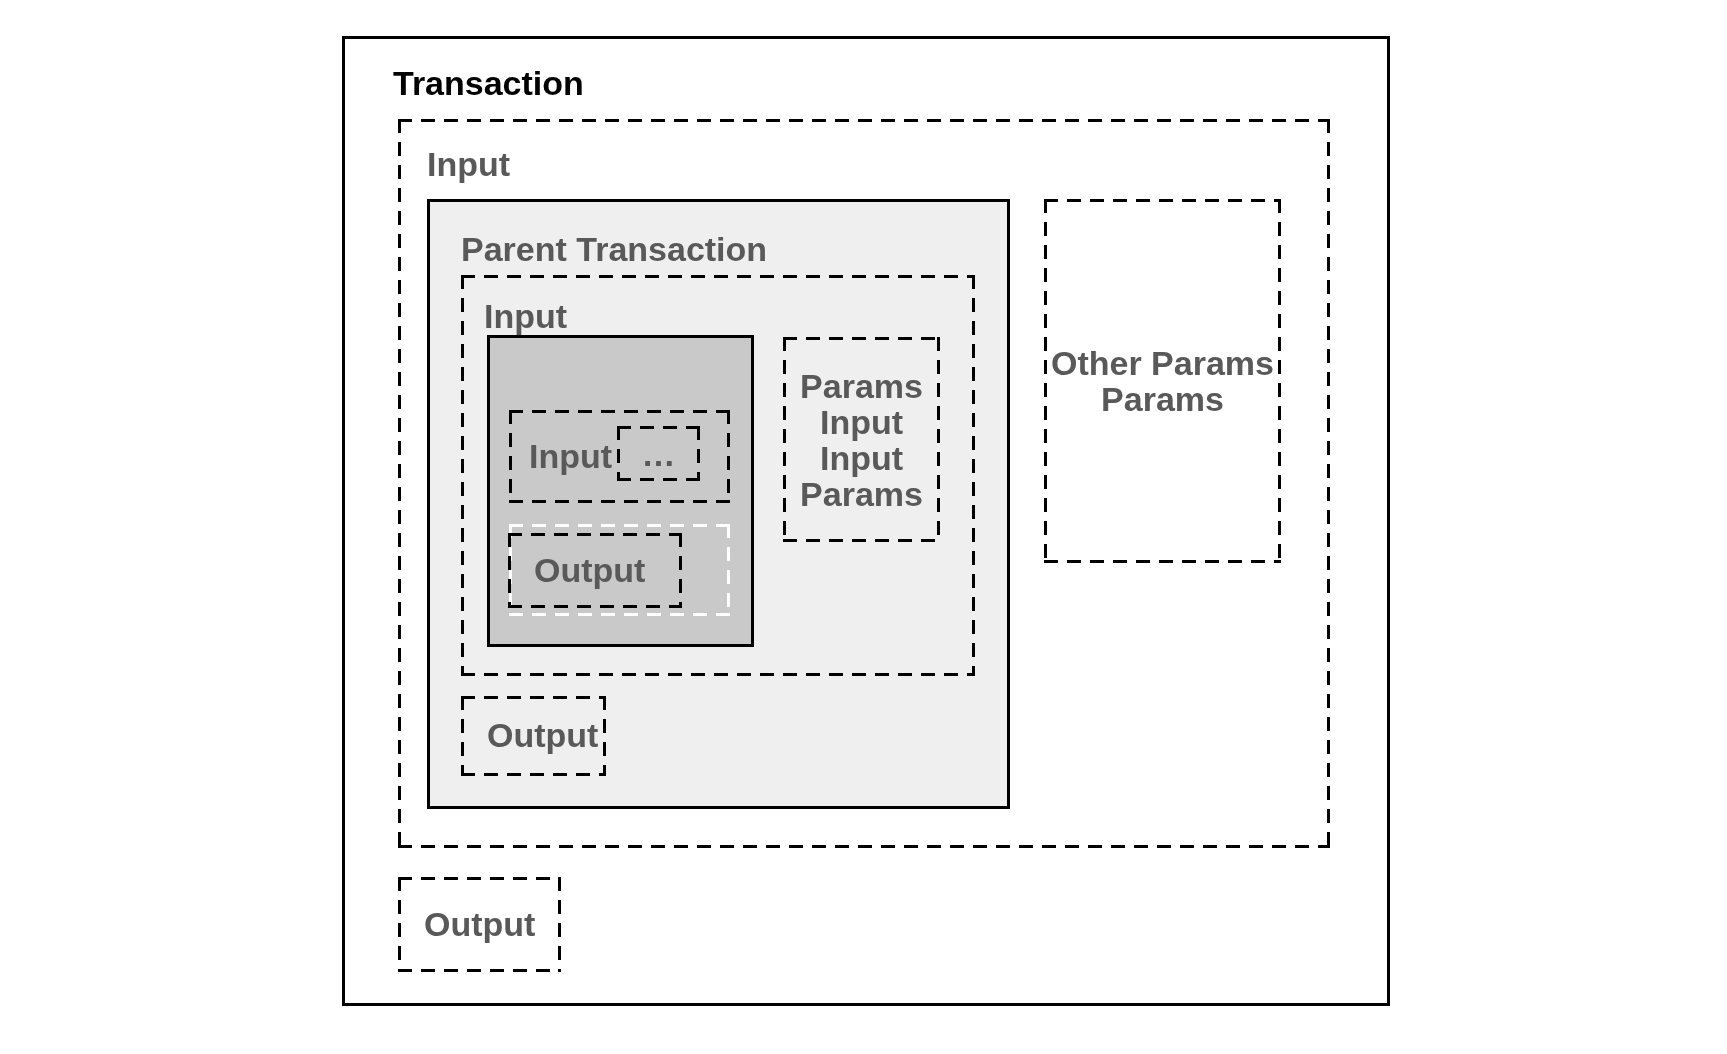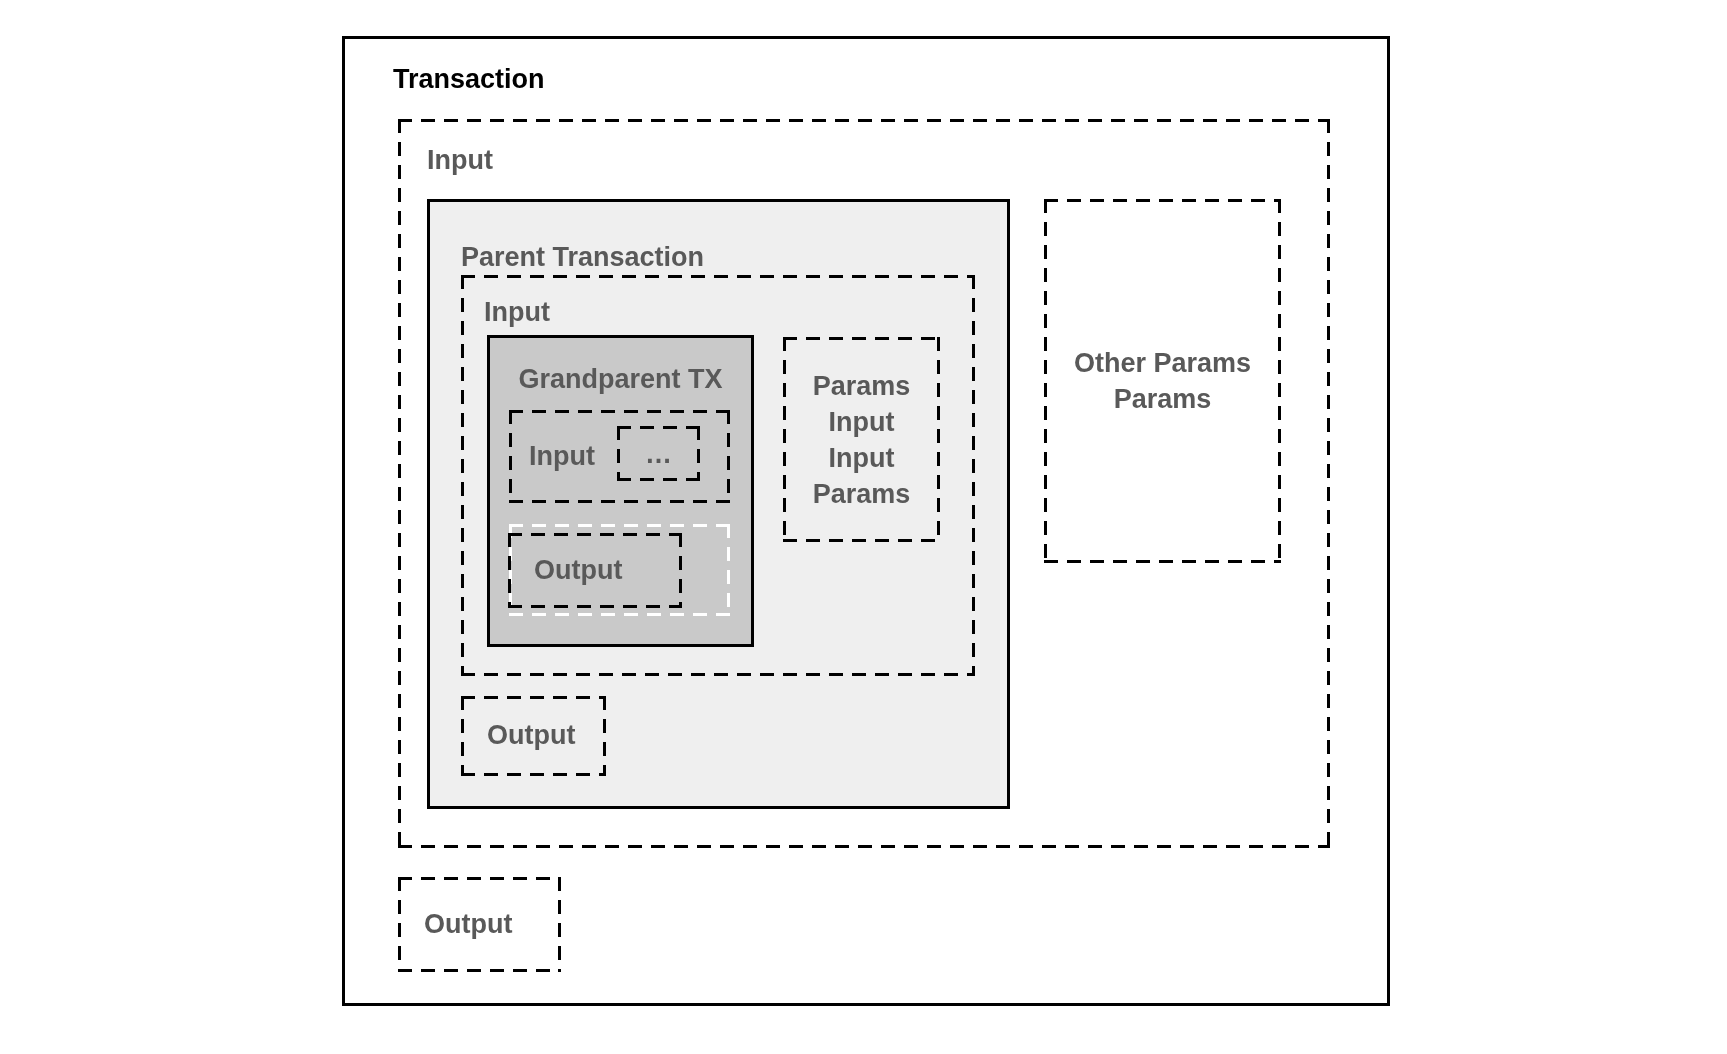--- a/index.html
+++ b/index.html
@@ -26,21 +26,21 @@
       repeating-linear-gradient(180deg, var(--dash) 0 14px, transparent 14px 23px),
       repeating-linear-gradient(180deg, var(--dash) 0 14px, transparent 14px 23px);
     background-position: left top, left bottom, left top, right top;
     background-size: 100% 3px, 100% 3px, 3px 100%, 3px 100%;
     background-repeat: no-repeat;
   }
   .dashed-white { --dash: var(--white_dash, #fff); }
 
   .label {
     position: absolute;
-    font-size: 27px;
+    font-size: 34px;
     line-height: 1.15;
     color: var(--label_gray, #595959);
     white-space: nowrap;
   }
   .title { color: var(--title_color, #000); }
 
   .parent-fill { background: var(--parent_fill, #efefef); }
   .gp-fill     { background: var(--grandparent_fill, #c9c9c9); }
 
   .vcenter {
@@ -70,31 +70,28 @@
   <div class="box solid" style="left:342px; top:36px; width:1048px; height:970px;">
 
     <div class="label title" style="left:48px; top:25px;">Transaction</div>
 
     <div class="box dashed" style="left:53px; top:80px; width:932px; height:729px;">
 
       <div class="label" style="left:29px; top:26px;">Input</div>
 
       <div class="box solid parent-fill" style="left:29px; top:80px; width:583px; height:610px;">
 
-        <div class="label" style="left:31px; top:40px;">Parent Transaction</div>
+        <div class="label" style="left:31px; top:28px;">Parent Transaction</div>
 
         <div class="box dashed" style="left:31px; top:73px; width:514px; height:401px;">
 
           <div class="label" style="left:23px; top:22px;">Input</div>
 
           <div class="box solid gp-fill" style="left:26px; top:60px; width:267px; height:312px;">
 
-            <div class="center-text" style="position:absolute; left:0; top:26px; width:100%;">
-              <div class="label">Grandparent TX</div>
-            </div>
 
             <div class="box dashed vcenter" style="left:19px; top:72px; width:221px; height:93px; padding-left:20px;">
               <div class="label">Input</div>
 
               <div class="box dashed center-col" style="left:108px; top:16px; width:83px; height:55px;">
                 <div class="label">…</div>
               </div>
             </div>
 
             <div class="box dashed dashed-white" style="left:19px; top:186px; width:221px; height:92px;"></div>

